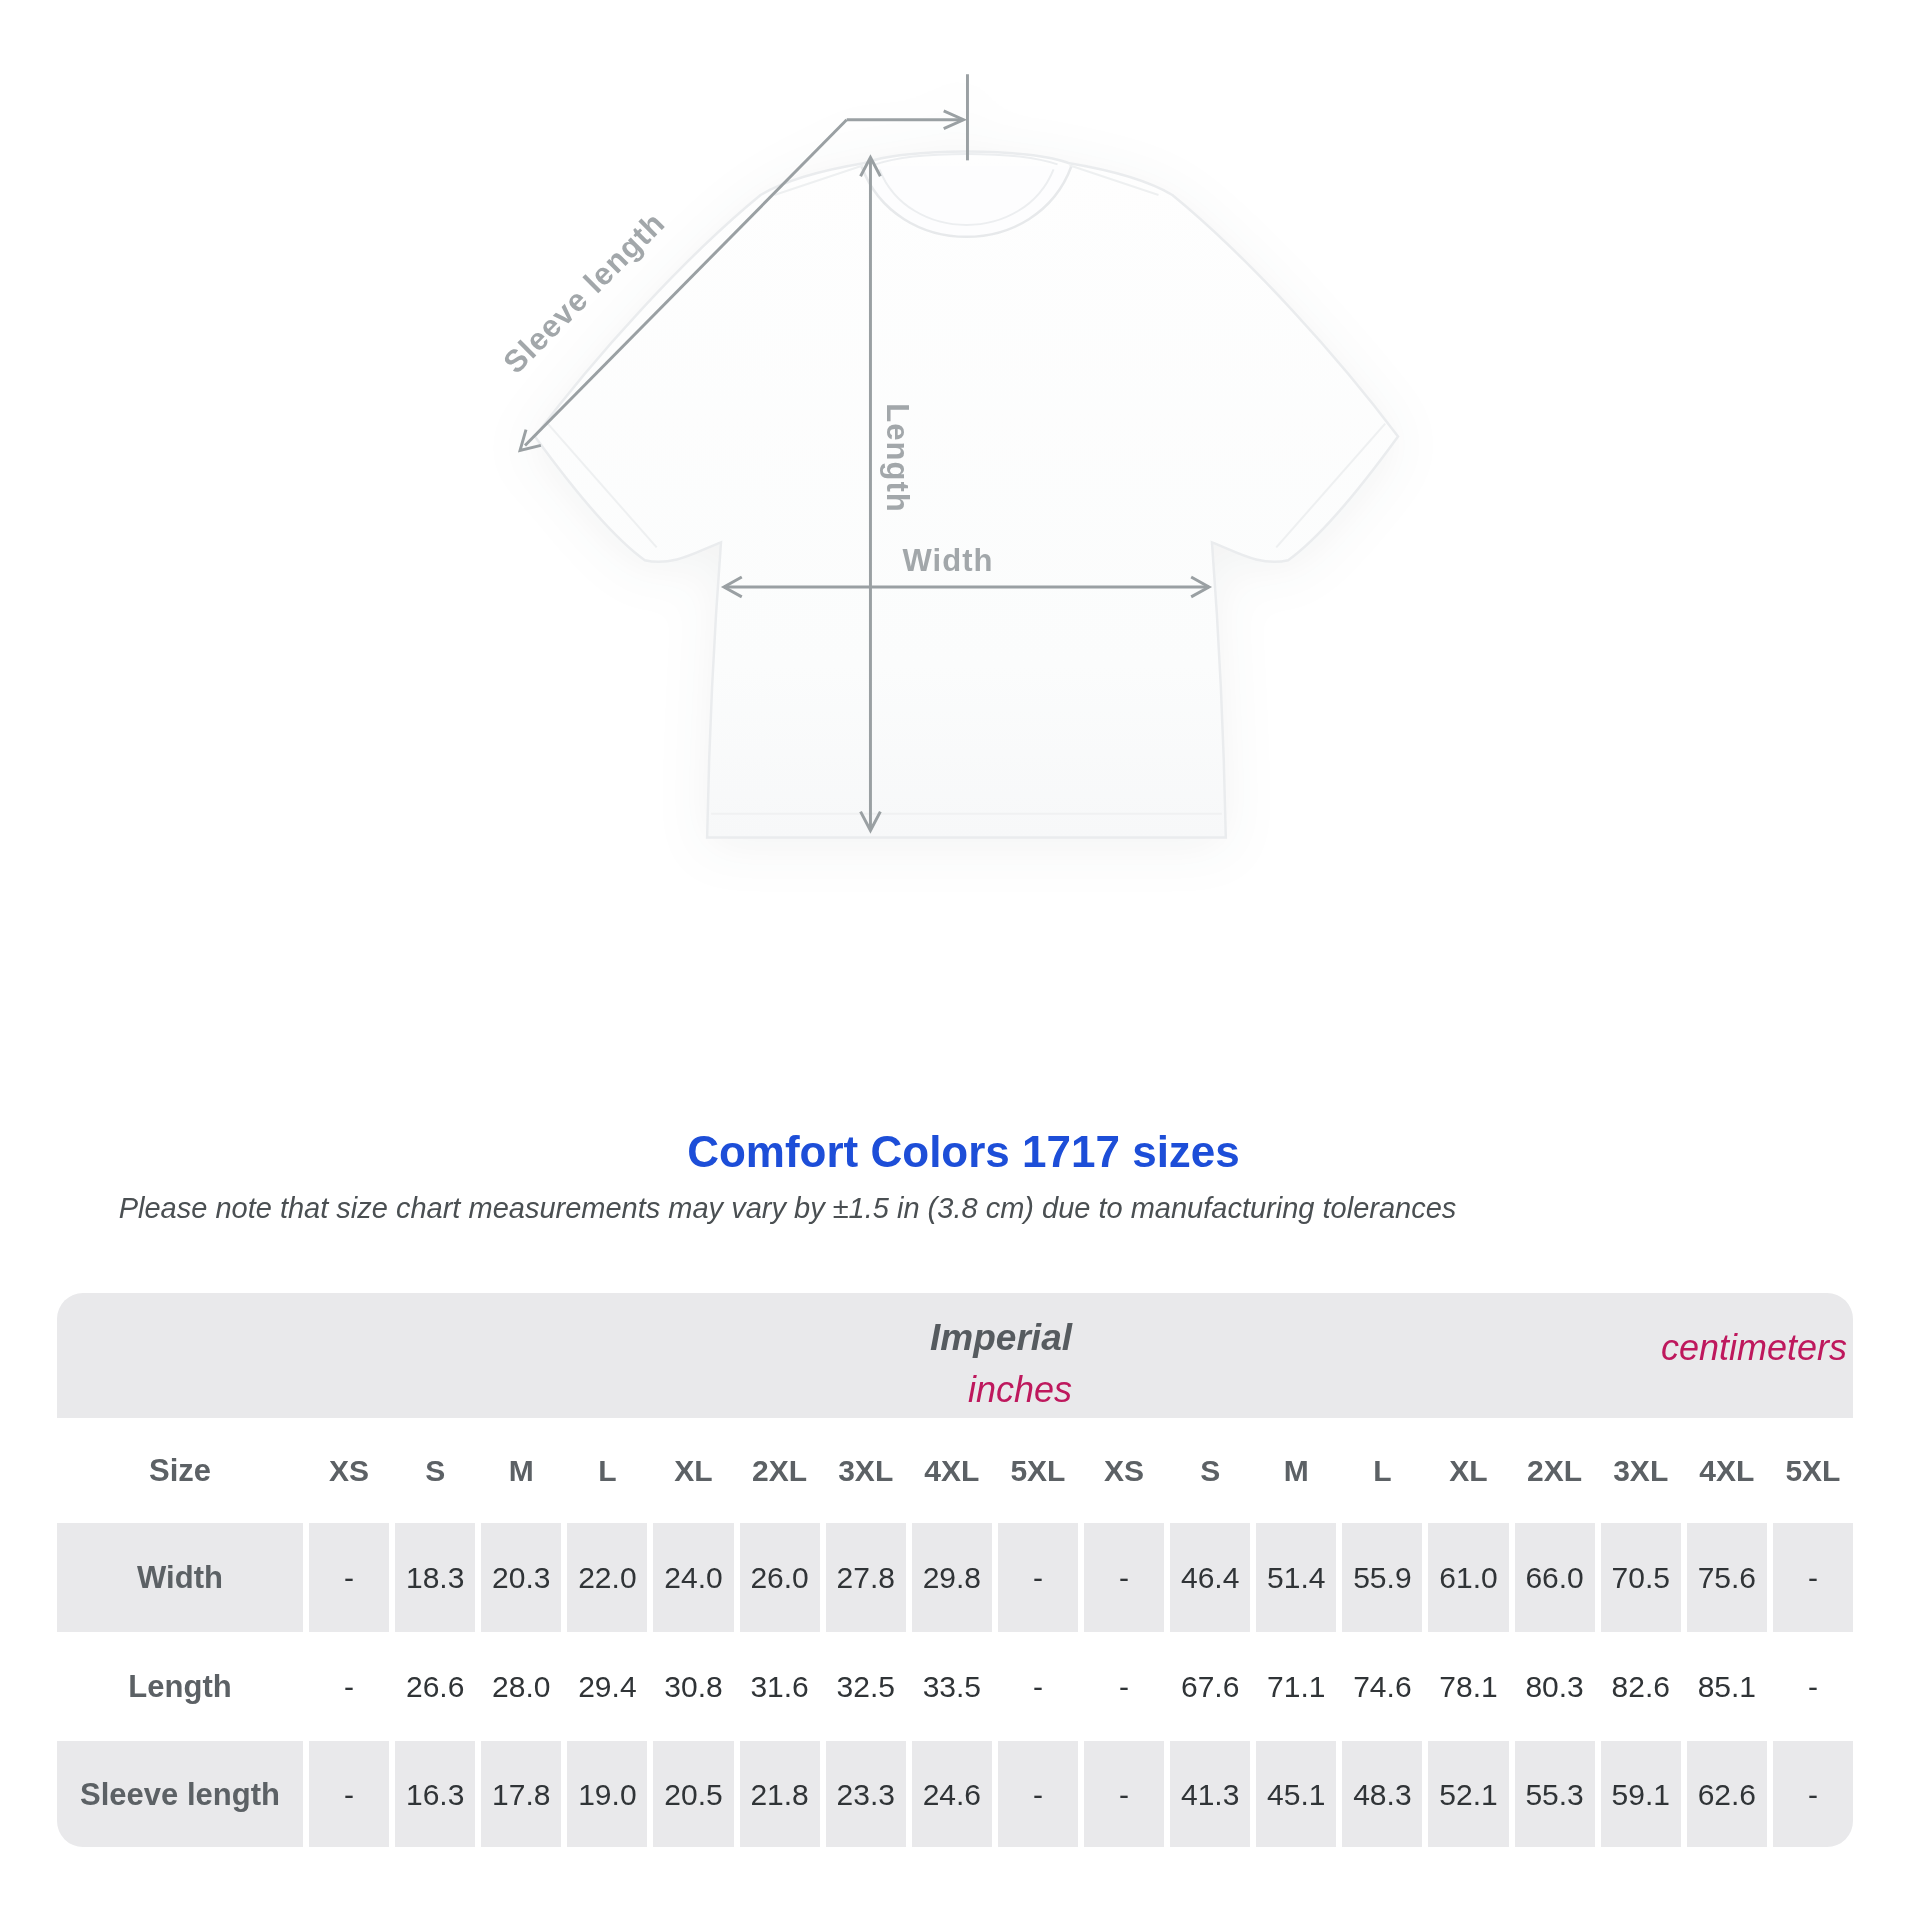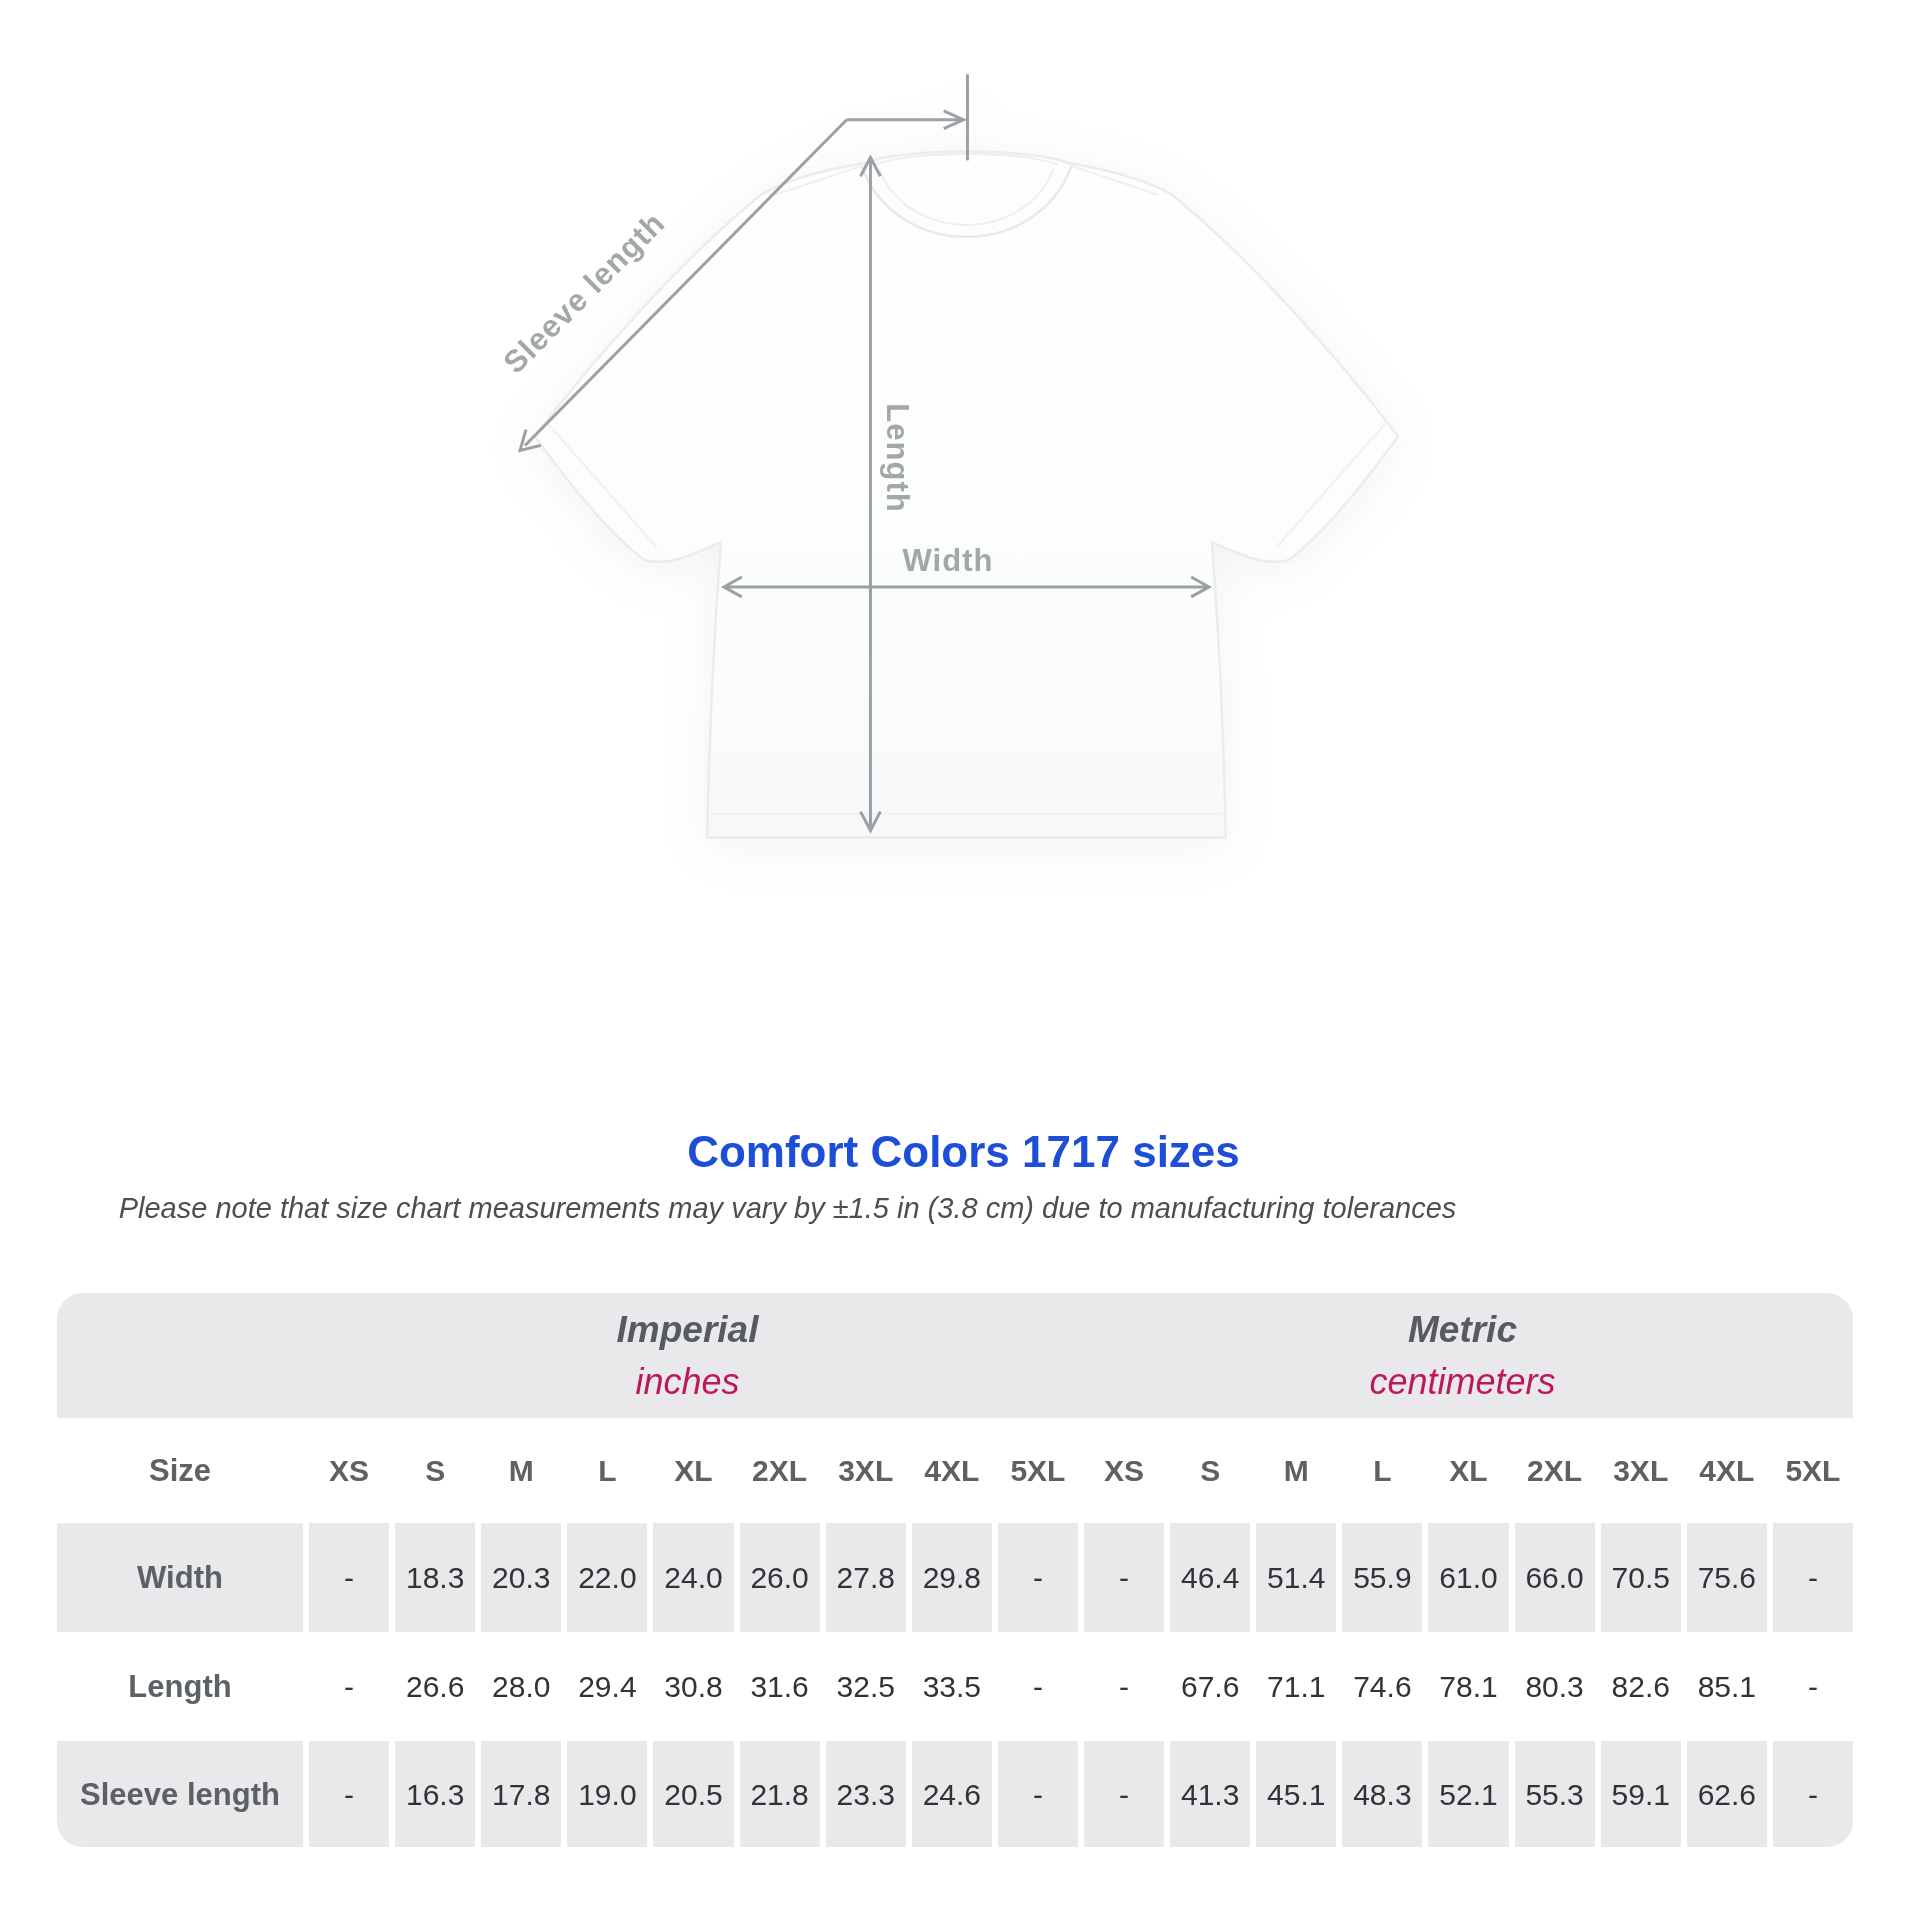--- a/index.html
+++ b/index.html
@@ -34,21 +34,21 @@
     text-align:center;color:#4a4f52;font-size:29px;font-style:italic;
   }
   
   .size-table{
     position:absolute;left:57px;top:1293px;width:1796px;height:554px;
     border-radius:26px;overflow:hidden;background:#ffffff;
   }
   .band{
     position:relative;width:100%;height:125px;background:#e9e9eb;
   }
-  .group{position:absolute;top:16px;text-align:center;}
+  .group{position:absolute;top:24px;text-align:right;}
   .group-imperial{left:246px;width:769px;}
   .group-metric{left:1021px;width:769px;}
   .group-label{color:#565b5f;font-size:37px;font-weight:bold;font-style:italic;}
   .group-sub{color:#be185d;font-size:36px;font-style:italic;margin-top:10px;}
   .trow{
     display:grid;
     grid-template-columns:246px repeat(18,1fr);
     column-gap:6px;
     width:100%;
     background:#ffffff;
@@ -134,21 +134,20 @@
   <div class="chart-title">Comfort Colors 1717 sizes</div>
   <div class="chart-subtitle">Please note that size chart measurements may vary by ±1.5 in (3.8 cm) due to manufacturing tolerances</div>
 
   <div class="size-table">
     <div class="band">
       <div class="group group-imperial">
         <div class="group-label">Imperial</div>
         <div class="group-sub">inches</div>
       </div>
       <div class="group group-metric">
-        <div class="group-label">Metric</div>
         <div class="group-sub">centimeters</div>
       </div>
     </div>
     <div id="table-body">
         <div class="trow row-sizes">
           <div class="cell hdr rlabel">Size</div>
           <div class="cell hdr">XS</div>
           <div class="cell hdr">S</div>
           <div class="cell hdr">M</div>
           <div class="cell hdr">L</div>

